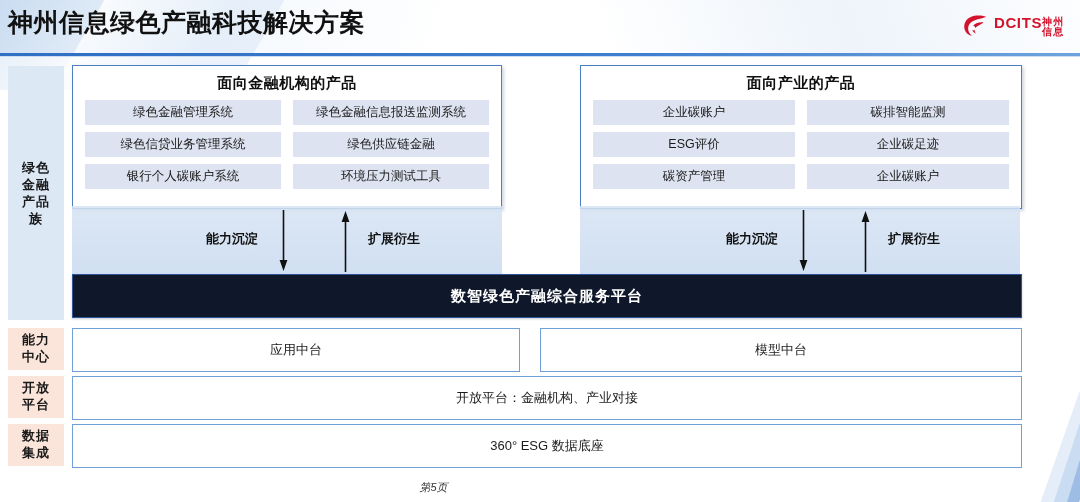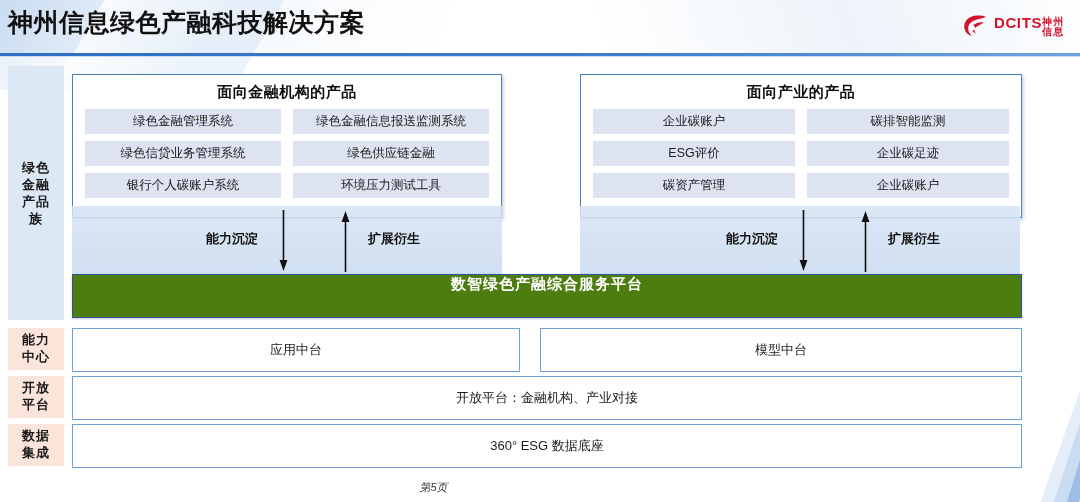--- a/index.html
+++ b/index.html
@@ -69,21 +69,21 @@
   .rail-cell span{
     font-size:13px;font-weight:bold;color:#1a1a1a;line-height:1.3;text-align:center;
     letter-spacing:1px;width:30px;
   }
   #rail-ability{top:328px;height:42px;}
   #rail-open{top:376px;height:42px;}
   #rail-data{top:424px;height:42px;}
 
   
   .panel{
-    position:absolute;top:74px;height:142px;
+    position:absolute;top:65px;height:142px;
     background:#ffffff;border:1.5px solid #4a7fc1;
     box-shadow:2px 2px 3px rgba(120,140,170,.35);
   }
   #panel-fin{left:72px;width:428px;}
   #panel-ind{left:580px;width:440px;}
   .panel-title{
     position:absolute;left:0;right:0;top:8px;text-align:center;
     font-size:15px;font-weight:bold;color:#111;letter-spacing:.5px;
   }
   .panel-grid{
@@ -113,22 +113,22 @@
   }
   .arr{position:absolute;top:4px;width:11px;height:62px;}
   #fl-lab-down{left:118px;}  #fl-arr-down{left:206px;}
   #fl-lab-up{left:280px;}    #fl-arr-up{left:268px;}
   #fr-lab-down{left:130px;}  #fr-arr-down{left:218px;}
   #fr-lab-up{left:292px;}    #fr-arr-up{left:280px;}
 
   
   .platform{
     position:absolute;left:72px;top:274px;width:948px;height:42px;
-    background:#4d7c0f;border:1px solid #2f5597;
-    display:flex;justify-content:center;
+    background:#0f172a;border:1px solid #2f5597;
+    display:flex;align-items:center;justify-content:center;
     box-shadow:0 1px 2px rgba(60,80,120,.3);
   }
   .platform span{font-size:15px;font-weight:bold;color:#fff;letter-spacing:1px;}
 
   
   .lbox{
     position:absolute;border:1.5px solid #6fa0da;background:#fff;
     display:flex;align-items:center;justify-content:center;
     font-size:13px;color:#1b1b1b;height:42px;
   }

